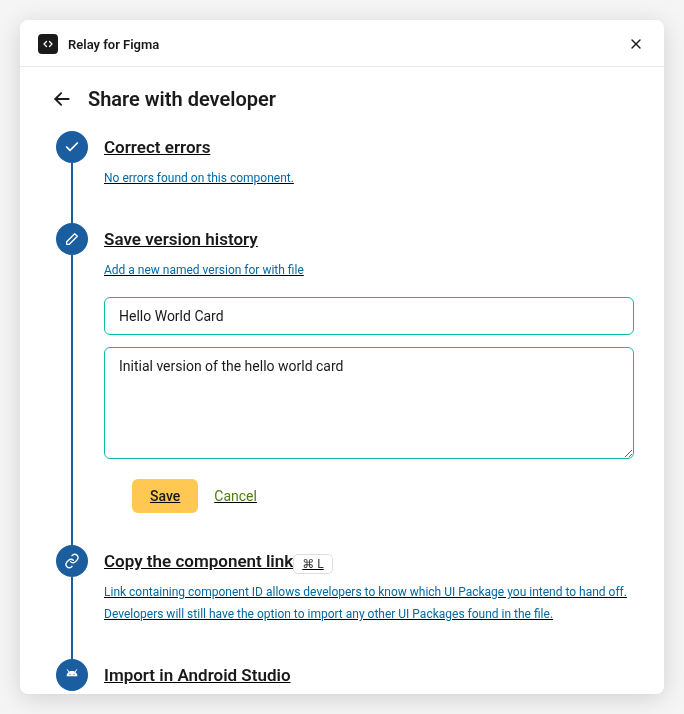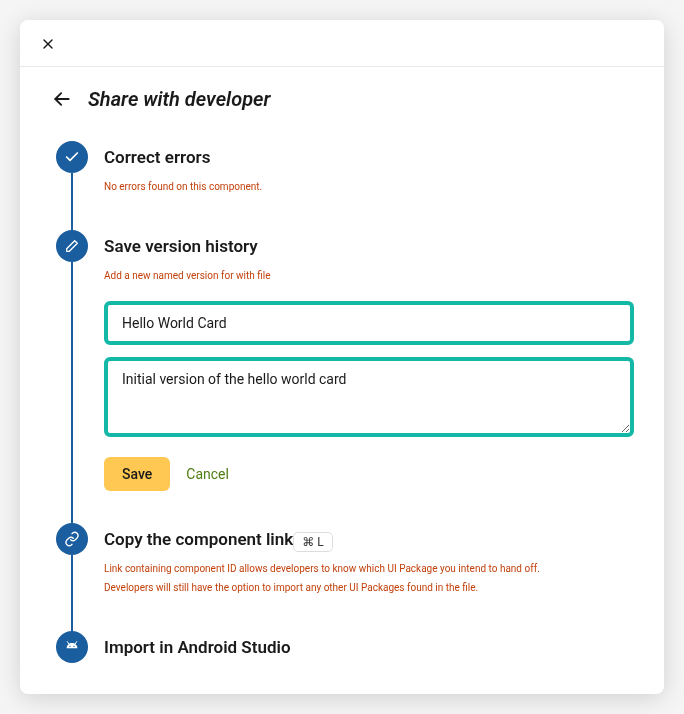--- a/index.html
+++ b/index.html
@@ -78,22 +78,21 @@
       background: #ddd;
       border-radius: 3px;
     }
     .content {
       padding: 20px 30px 30px 30px;
     }
     .header-row {
       display: flex;
       align-items: center;
       gap: 14px;
-      margin-bottom: 30px;
-      font-style: italic;
+      margin-bottom: 20px;
     }
     .back-btn {
       width: 24px;
       height: 24px;
       display: flex;
       align-items: center;
       justify-content: center;
       cursor: pointer;
     }
     .back-btn svg {
@@ -101,20 +100,21 @@
       height: 20px;
     }
     .page-title {
       font-size: 20px;
       font-weight: 600;
       color: #1a1a1a;
     }
     .steps {
       position: relative;
       padding-left: 6px;
+      text-decoration: underline;
     }
     .step {
       position: relative;
       padding-left: 48px;
       padding-bottom: 32px;
     }
     .step:last-child {
       padding-bottom: 0;
     }
     .step-line {
@@ -145,59 +145,60 @@
       height: 16px;
     }
     .step-title {
       font-size: 17px;
       font-weight: 600;
       color: #1a1a1a;
       margin-bottom: 6px;
       line-height: 32px;
     }
     .step-desc {
-      font-size: 10px;
-      color: #c2410c;
+      font-size: 12px;
+      color: #0369a1;
       line-height: 1.5;
       margin-bottom: 4px;
     }
     .step-form {
       margin-top: 18px;
     }
     .text-input {
       width: 100%;
       padding: 10px 14px;
-      border: 4px solid #14b8a6;
+      border: 1px solid #14b8a6;
       border-radius: 6px;
       font-size: 14px;
       font-family: inherit;
       color: #1a1a1a;
       margin-bottom: 12px;
       outline: none;
     }
     textarea.text-input {
-      height: 80px;
+      height: 112px;
       resize: vertical;
     }
     .button-row {
       display: flex;
       align-items: center;
       gap: 16px;
       margin-top: 4px;
     }
     .btn-primary {
       background: #fec853;
       border: none;
       border-radius: 6px;
       padding: 9px 18px;
       font-size: 14px;
       font-weight: 500;
       color: #1a1a1a;
       cursor: pointer;
       font-family: inherit;
+      margin-left: 28px;
     }
     .btn-link {
       background: none;
       border: none;
       color: #4d7c0f;
       font-size: 14px;
       cursor: pointer;
       font-family: inherit;
     }
     .step-title-row {
@@ -215,20 +216,29 @@
       display: inline-flex;
       align-items: center;
       gap: 2px;
     }
   </style>
 </head>
 <body>
 
 <div class="window">
   <div class="titlebar">
+    <div class="titlebar-left">
+      <div class="app-icon">
+        <svg viewBox="0 0 24 24" fill="none" stroke="#fff" stroke-width="2.5" stroke-linecap="round" stroke-linejoin="round">
+          <polyline points="9 7 4 12 9 17"></polyline>
+          <polyline points="15 7 20 12 15 17"></polyline>
+        </svg>
+      </div>
+      <div class="app-name">Relay for Figma</div>
+    </div>
     <div class="close-btn">
       <svg viewBox="0 0 24 24" fill="none" stroke="#1a1a1a" stroke-width="2" stroke-linecap="round">
         <line x1="6" y1="6" x2="18" y2="18"></line>
         <line x1="18" y1="6" x2="6" y2="18"></line>
       </svg>
     </div>
   </div>
 
   <div class="content-scroll">
     <div class="content">

